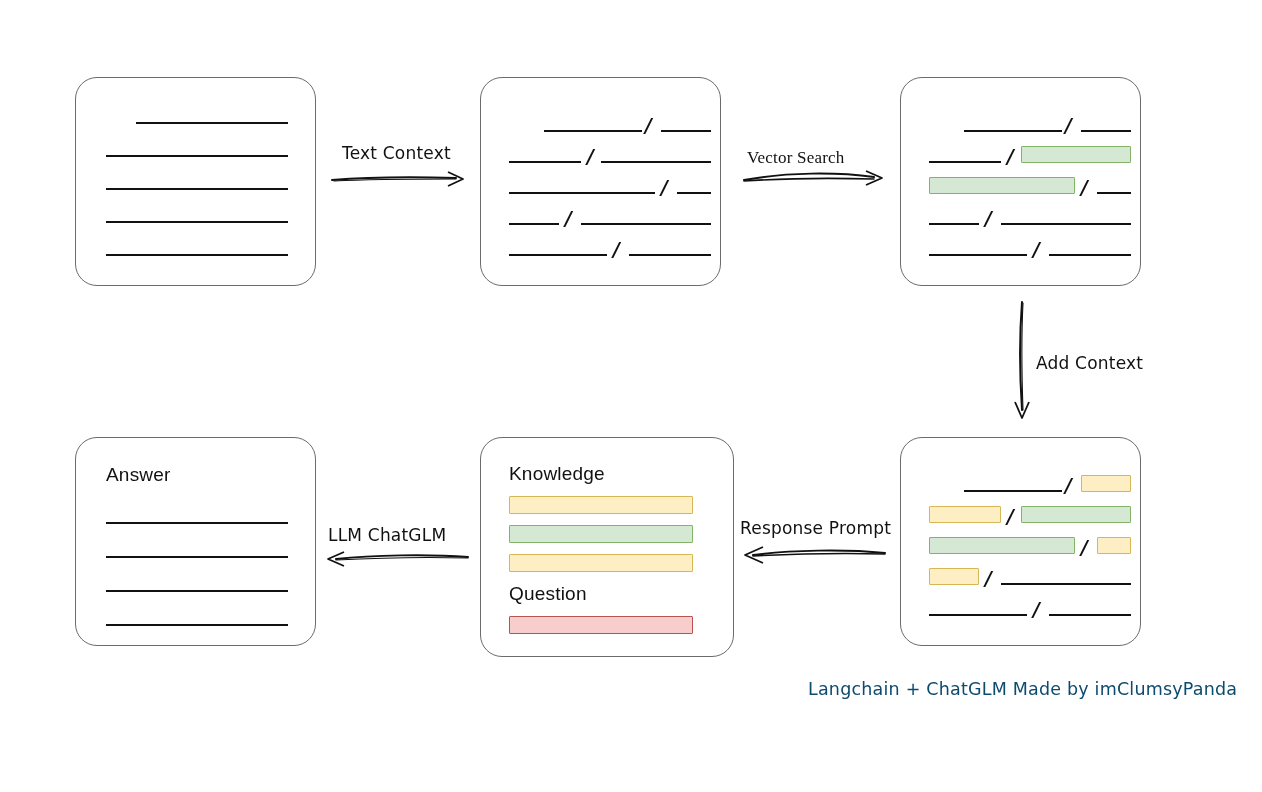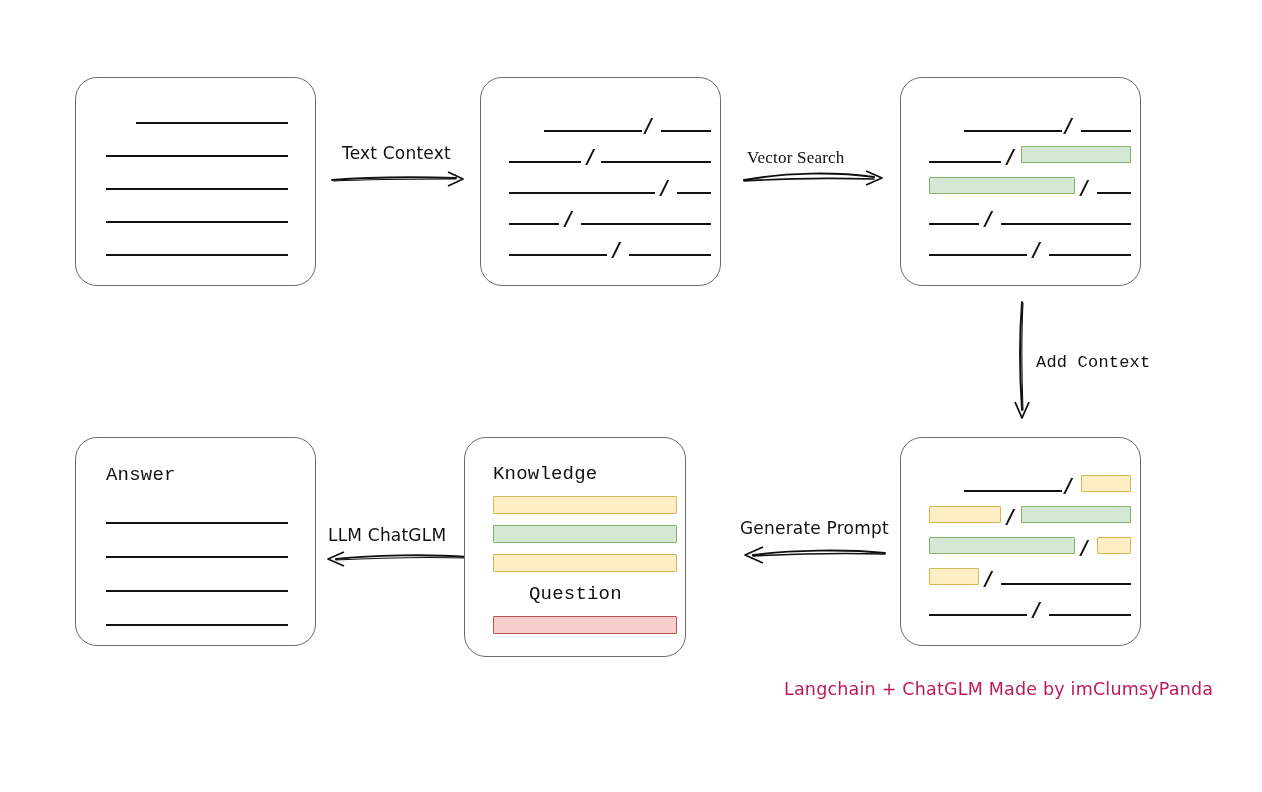--- a/index.html
+++ b/index.html
@@ -53,41 +53,42 @@
     border-width: 1.6px;
     border-style: solid;
     border-radius: 1px;
   }
   .hl-green { background: #d5e8d4; border-color: #82b366; }
   .hl-yellow { background: #fdeec4; border-color: #d6b656; }
   .hl-red   { background: #f8cecc; border-color: #b85450; }
 
   .box-label {
     position: absolute;
-    font-family: Liberation Mono, monospace;
+    font-family: Liberation Sans, sans-serif;
     font-size: 19px;
     color: #111111;
     letter-spacing: 0.2px;
     white-space: nowrap;
   }
   .edge-label {
     position: absolute;
     font-family: "DejaVu Sans", sans-serif;
     font-size: 17px;
     color: #111111;
     white-space: nowrap;
     letter-spacing: 0.2px;
   }
   .footer-text {
     position: absolute;
     font-family: "DejaVu Sans", sans-serif;
     font-size: 17.5px;
-    color: #be185d;
+    color: #0c4a6e;
     white-space: nowrap;
     letter-spacing: 0.2px;
+    margin-left: 24px;
   }
   svg.arrow {
     position: absolute;
     overflow: visible;
   }
 </style>
 </head>
 <body>
 
 <div id="canvas">
@@ -149,21 +150,21 @@
         <div class="seg" style="left: 196px; top: 114px; width: 34px;"></div>
         <div class="seg" style="left: 28px; top: 145px; width: 50px;"></div>
         <div class="slash" style="left: 84px; top: 145px;">/</div>
         <div class="seg" style="left: 100px; top: 145px; width: 130px;"></div>
         <div class="seg" style="left: 28px; top: 176px; width: 98px;"></div>
         <div class="slash" style="left: 132px; top: 176px;">/</div>
         <div class="seg" style="left: 148px; top: 176px; width: 82px;"></div>
       </div>
   </div>
 
-  <div class="edge-label" style="left:1036px; top:353px;font-family:Liberation Mono, monospace;">Add Context</div>
+  <div class="edge-label" style="left:1036px; top:353px;">Add Context</div>
   <svg class="arrow" style="left:1010px; top:300px;" width="26" height="122" viewBox="0 0 26 122">
     <path d="M12,2 C9,40 10,80 12,110" stroke="#111" stroke-width="2" fill="none" stroke-linecap="round"></path>
     <path d="M13,3 C11,42 12,82 13,110" stroke="#111" stroke-width="1.1" fill="none" stroke-linecap="round"></path>
     <path d="M5,102 L12,118 L19,102" stroke="#111" stroke-width="1.8" fill="none" stroke-linejoin="round"></path>
   </svg>
 
   <div class="box" style="left:75px; top:437px; width:241px; height:209px;">
     <div class="box-label" style="left:30px; top:26px;">Answer</div>
     <div class="doc-lines">
         <div class="seg" style="left: 30px; top: 84px; width: 182px;"></div>
@@ -173,34 +174,34 @@
       </div>
   </div>
 
   <div class="edge-label" style="left:328px; top:525px;">LLM ChatGLM</div>
   <svg class="arrow" style="left:318px; top:547px;" width="152" height="24" viewBox="0 0 152 24">
     <path d="M150,10 C110,7 55,8 18,12" stroke="#111" stroke-width="2" fill="none" stroke-linecap="round"></path>
     <path d="M150,11 C112,10 56,11 18,13" stroke="#111" stroke-width="1.2" fill="none" stroke-linecap="round"></path>
     <path d="M26,5 L10,12 L26,19" stroke="#111" stroke-width="1.8" fill="none" stroke-linejoin="round"></path>
   </svg>
 
-  <div class="box" style="left:464px; top:437px; width:222px; height:220px;">
+  <div class="box" style="left:480px; top:437px; width:254px; height:220px;">
     <div class="box-label" style="left:28px; top:25px;">Knowledge</div>
     <div style="position:absolute; inset:0;">
         <div class="hl hl-yellow" style="left: 28px; top: 58px; width: 184px; height: 18px;"></div>
         <div class="hl hl-green" style="left: 28px; top: 87px; width: 184px; height: 18px;"></div>
         <div class="hl hl-yellow" style="left: 28px; top: 116px; width: 184px; height: 18px;"></div>
       </div>
-    <div class="box-label" style="left:28px; top:145px;margin-left:36px;">Question</div>
+    <div class="box-label" style="left:28px; top:145px;">Question</div>
     <div style="position:absolute; inset:0;">
         <div class="hl hl-red" style="left: 28px; top: 178px; width: 184px; height: 18px;"></div>
       </div>
   </div>
 
-  <div class="edge-label" style="left:740px; top:518px;">Generate Prompt</div>
+  <div class="edge-label" style="left:740px; top:518px;">Response Prompt</div>
   <svg class="arrow" style="left:735px; top:543px;" width="152" height="24" viewBox="0 0 152 24">
     <path d="M150,10 C110,6 55,7 18,12" stroke="#111" stroke-width="2" fill="none" stroke-linecap="round"></path>
     <path d="M150,11 C112,10 56,11 18,13" stroke="#111" stroke-width="1.4" fill="none" stroke-linecap="round"></path>
     <path d="M28,4 L10,12 L28,20" stroke="#111" stroke-width="1.8" fill="none" stroke-linejoin="round"></path>
   </svg>
 
   <div class="box" style="left:900px; top:437px; width:241px; height:209px;">
     <div class="doc-lines">
         <div class="seg" style="left: 63px; top: 52px; width: 98px;"></div>
         <div class="slash" style="left: 164px; top: 52px;">/</div>

